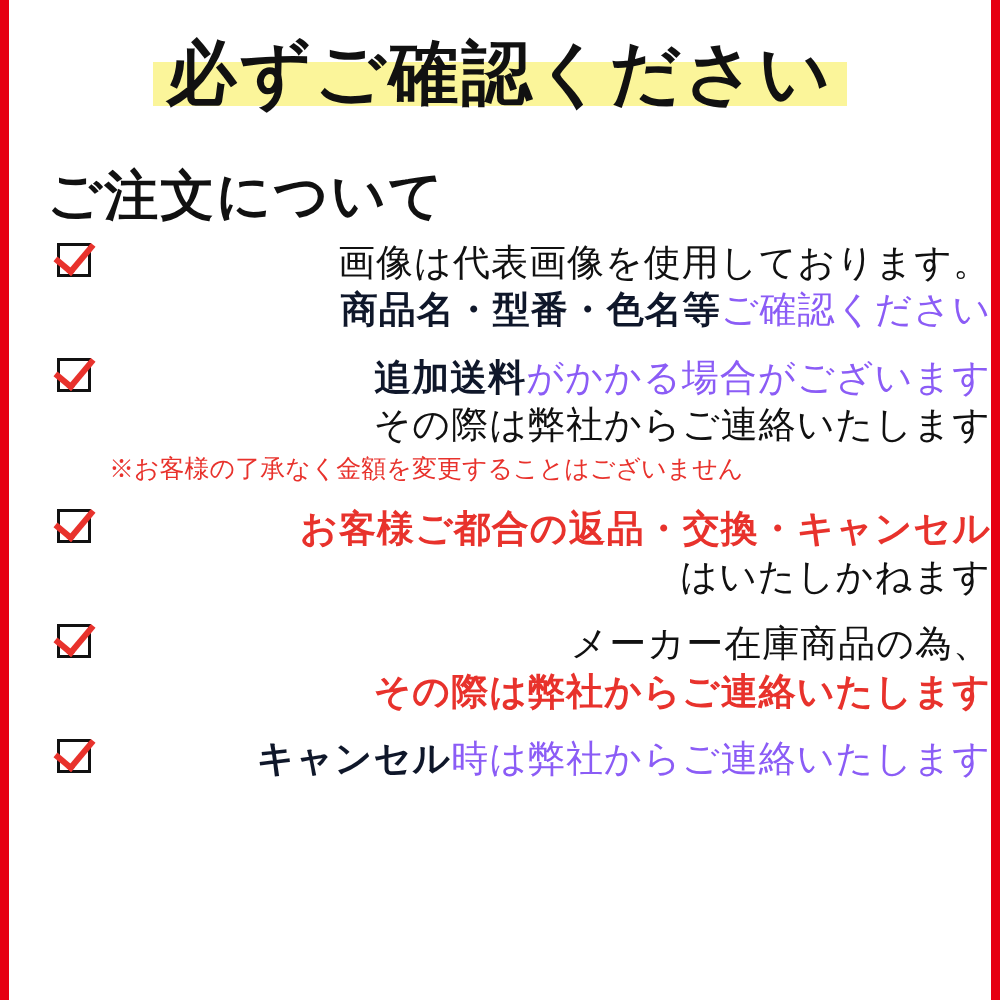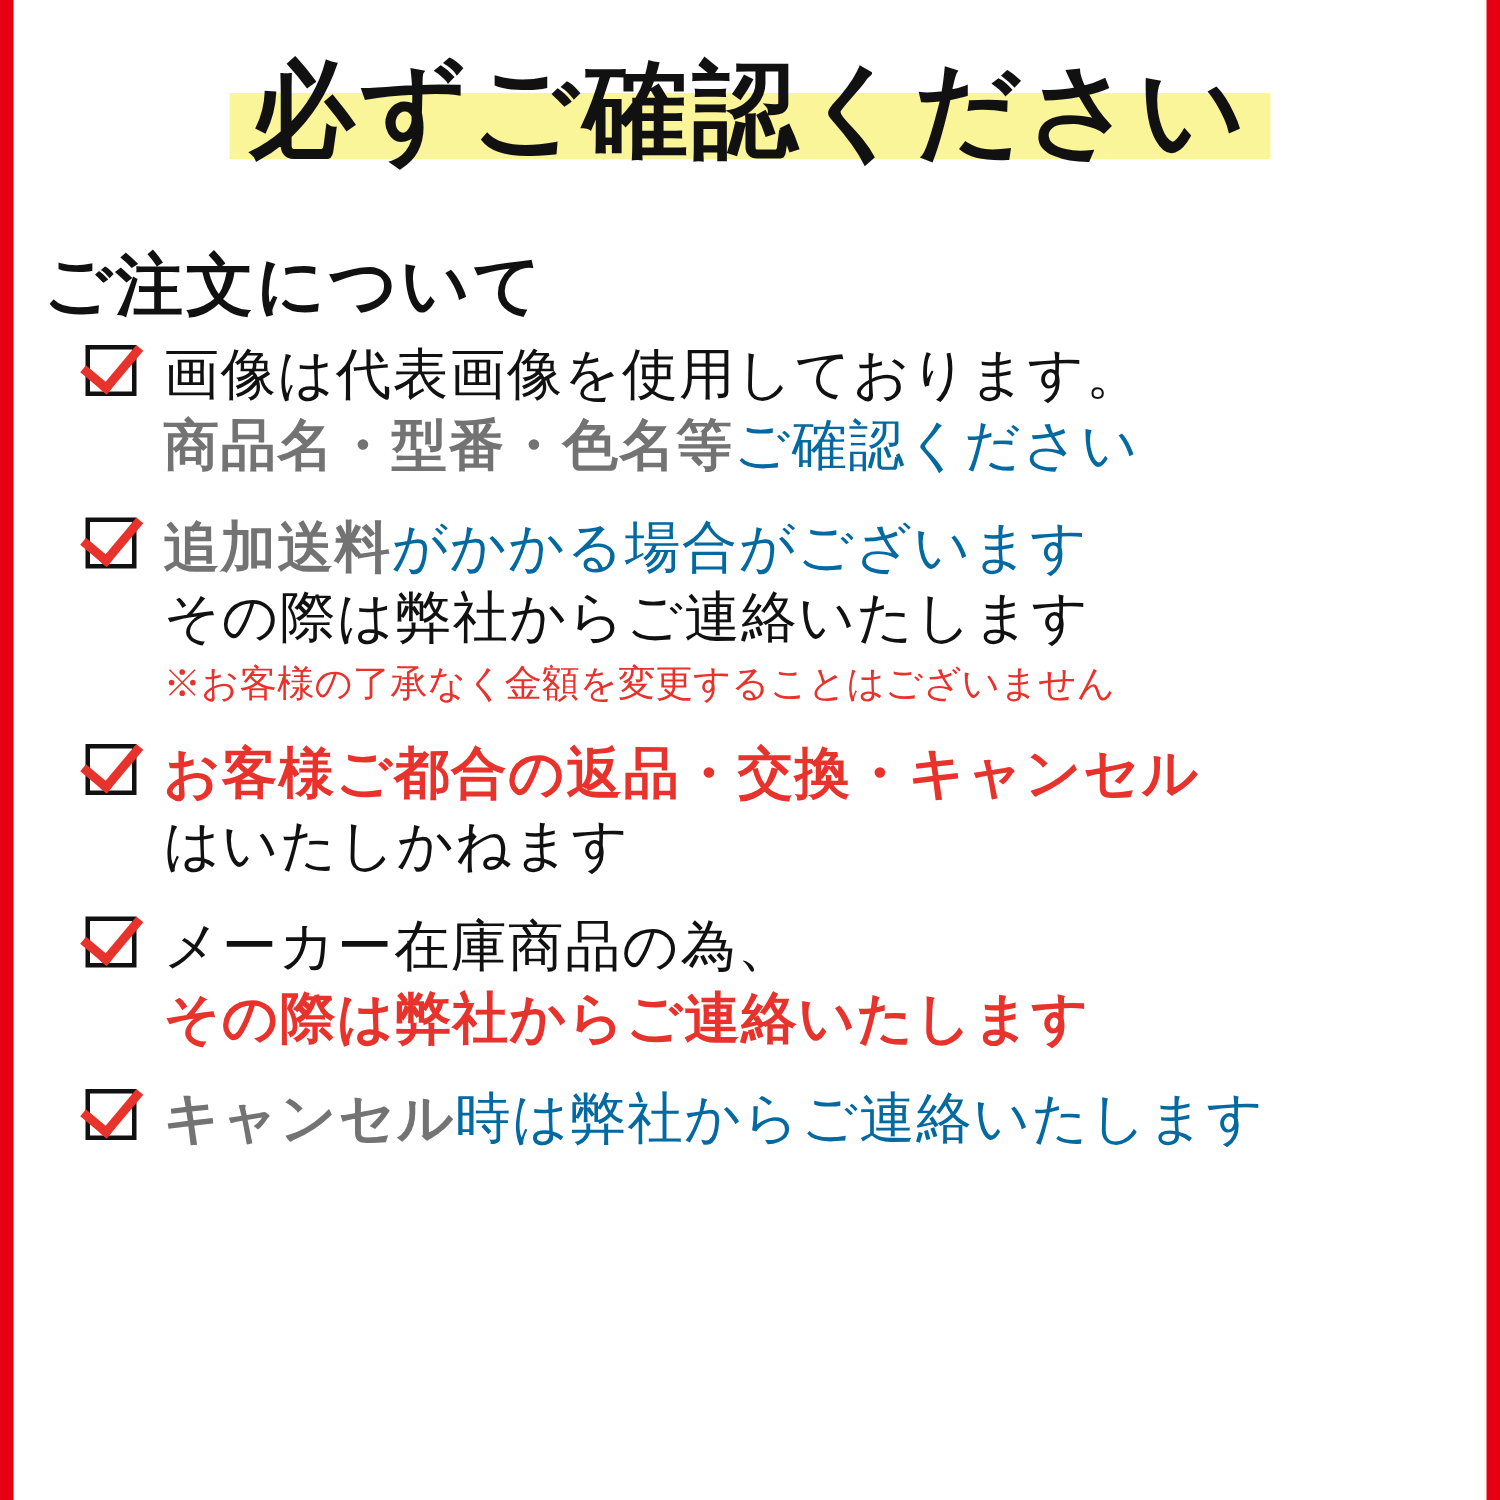--- a/index.html
+++ b/index.html
@@ -58,24 +58,24 @@
   }
   .title .txt {
     position: relative;
     z-index: 1;
   }
 
   
   .section-head {
     font-family: "DejaVu Serif", "Liberation Serif", serif;
     font-weight: bold;
-    font-size: 45px;
+    font-size: 54px;
     color: #111111;
     letter-spacing: 2px;
-    margin: 0 0 6px 20px;
+    margin: 0 0 6px 38px;
   }
   #section-1-head { margin-top: 42px; }
   #section-2-head { margin-top: 22px; }
 
   
   .item {
     position: relative;
     margin: 0 0 0 44px;
     padding-left: 56px;
   }
@@ -102,31 +102,32 @@
     transform: rotate(40deg);
   }
 
   .line {
     font-family: "DejaVu Serif", "Liberation Serif", serif;
     font-size: 37px;
     line-height: 1.28;
     color: #111111;
     letter-spacing: 1px;
     white-space: nowrap;
+    text-align: right;
   }
   .line.red {
     color: #e8322c;
     font-weight: bold;
   }
   .line .red {
-    color: #737373;
+    color: #0f172a;
     font-weight: bold;
   }
   .line .blk {
-    color: #0369a1;
+    color: #8b5cf6;
     font-weight: normal;
   }
   .note {
     font-family: "DejaVu Serif", "Liberation Serif", serif;
     font-size: 25px;
     color: #e8322c;
     letter-spacing: 0px;
     margin-top: 4px;
     white-space: nowrap;
   }

